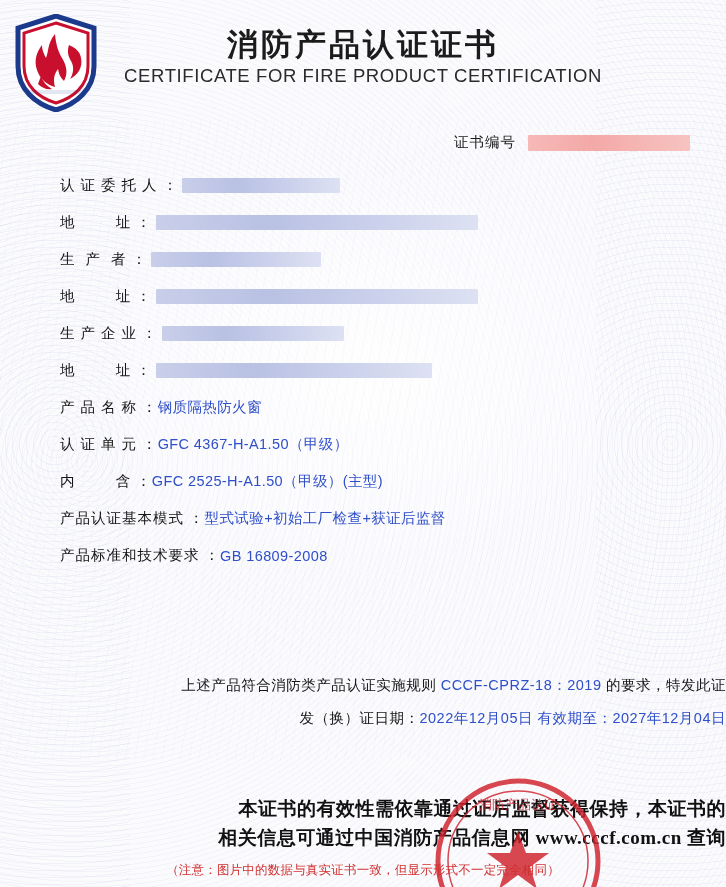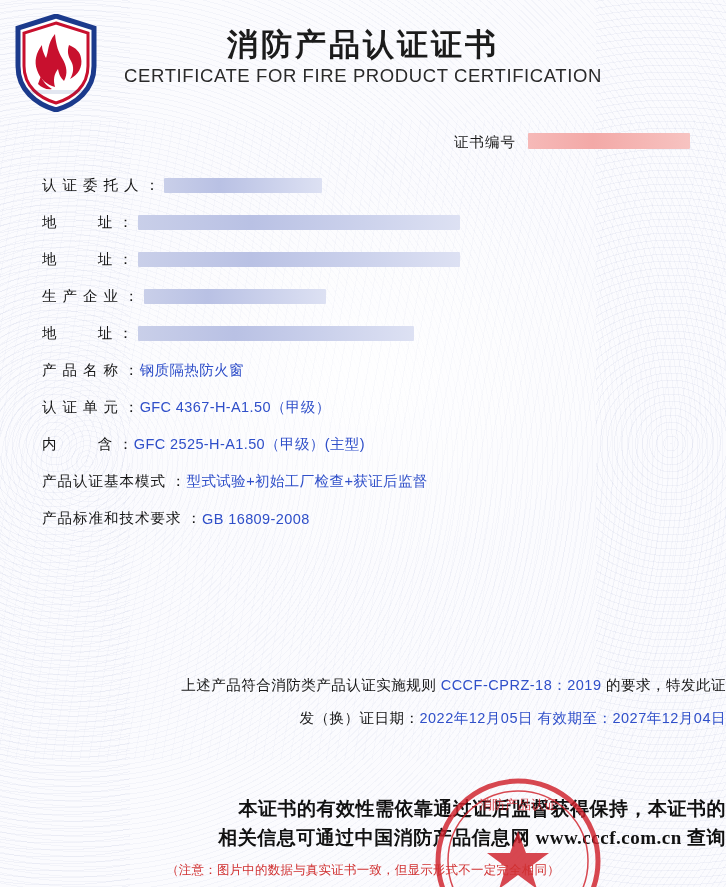--- a/index.html
+++ b/index.html
@@ -77,20 +77,21 @@
     color: #2a2a2a;
     letter-spacing: 0.6px;
   }
 
   
   .certno-row {
     position: absolute;
     right: 36px;
     top: 133px;
     display: flex;
+    align-items: center;
     font-size: 14.5px;
     color: #1b1b1b;
     letter-spacing: 1px;
   }
   .certno-label { white-space: nowrap; }
   .redact {
     display: inline-block;
     border-radius: 1px;
   }
   .redact.red {
@@ -102,21 +103,21 @@
 
   
   .fields {
     position: absolute;
     left: 0; right: 0;
     top: 176px;
   }
   .field {
     display: flex;
     align-items: center;
-    padding-left: 42px;
+    padding-left: 60px;
     margin-bottom: 18px;
     font-size: 14.5px;
     color: #161616;
   }
   .field .lbl {
     white-space: pre;
     letter-spacing: 1px;
   }
   .field .val-blue {
     color: #2f4fc9;
@@ -214,20 +215,24 @@
     <div class="field">
       <span class="lbl">认 证 委 托 人 ：</span>
       <span class="redact blue bar" style="width:158px;margin-left:4px;"></span>
     </div>
 
     <div class="field">
       <span class="lbl">地        址 ：</span>
       <span class="redact blue bar" style="width:322px;margin-left:4px;"></span>
     </div>
 
+    <div class="field">
+      <span class="lbl">生  产  者 ：</span>
+      <span class="redact blue bar" style="width:170px;margin-left:4px;"></span>
+    </div>
 
     <div class="field">
       <span class="lbl">地        址 ：</span>
       <span class="redact blue bar" style="width:322px;margin-left:4px;"></span>
     </div>
 
     <div class="field">
       <span class="lbl">生 产 企 业 ：</span>
       <span class="redact blue bar" style="width:182px;margin-left:4px;"></span>
     </div>

